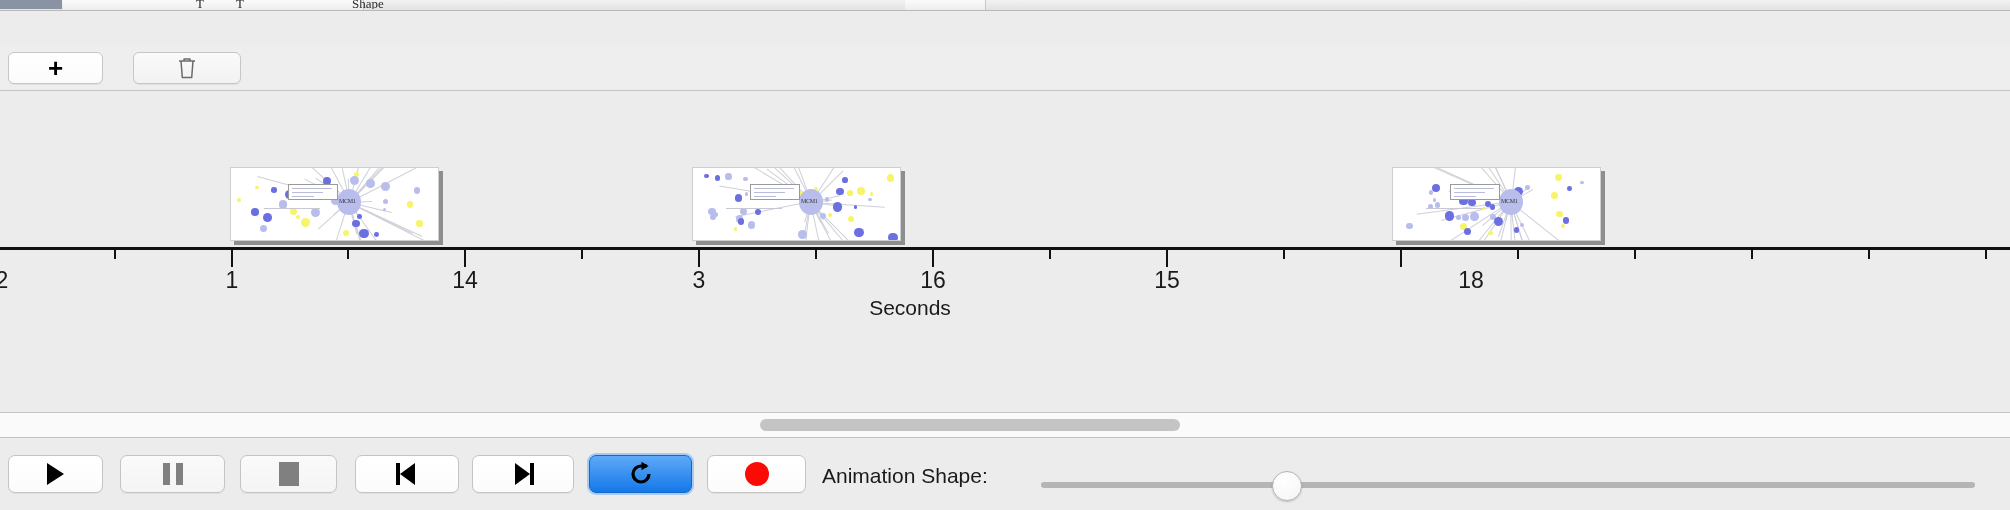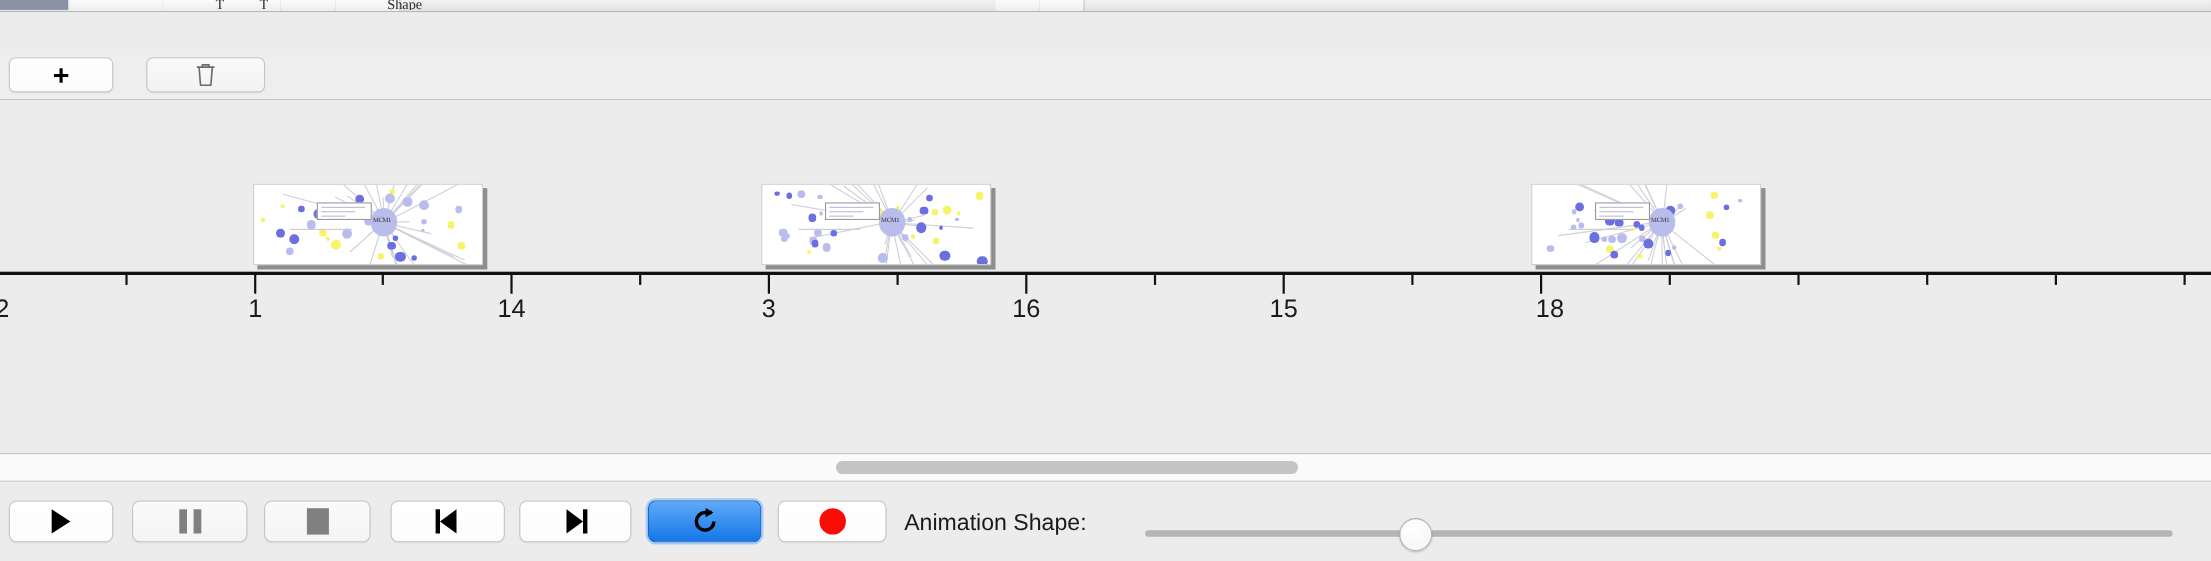--- a/index.html
+++ b/index.html
@@ -379,22 +379,25 @@
         <div class="tlabel" style="left: 232px;">1</div>
         <div class="tick major" style="left: 464px;"></div>
         <div class="tlabel" style="left: 465px;">14</div>
         <div class="tick major" style="left: 698px;"></div>
         <div class="tlabel" style="left: 699px;">3</div>
         <div class="tick major" style="left: 932px;"></div>
         <div class="tlabel" style="left: 933px;">16</div>
         <div class="tick major" style="left: 1166px;"></div>
         <div class="tlabel" style="left: 1167px;">15</div>
         <div class="tick major" style="left: 1400px;"></div>
-        <div class="tlabel" style="left: 1409px;">18</div>
+        <div class="tlabel" style="left: 1471px;">18</div>
       </div>
+    <div class="axis-title">
+      <span>Seconds</span>
+    </div>
   </div>
 
   <div class="hscrollbar">
     <div class="hthumb" id="hthumb" style="left: 760px; width: 420px;"></div>
   </div>
 
   <div class="playbar">
     <div class="pbtn" id="play-button" style="left: 8px; width: 95px;">
       <span class="tri ico"></span>
     </div>

